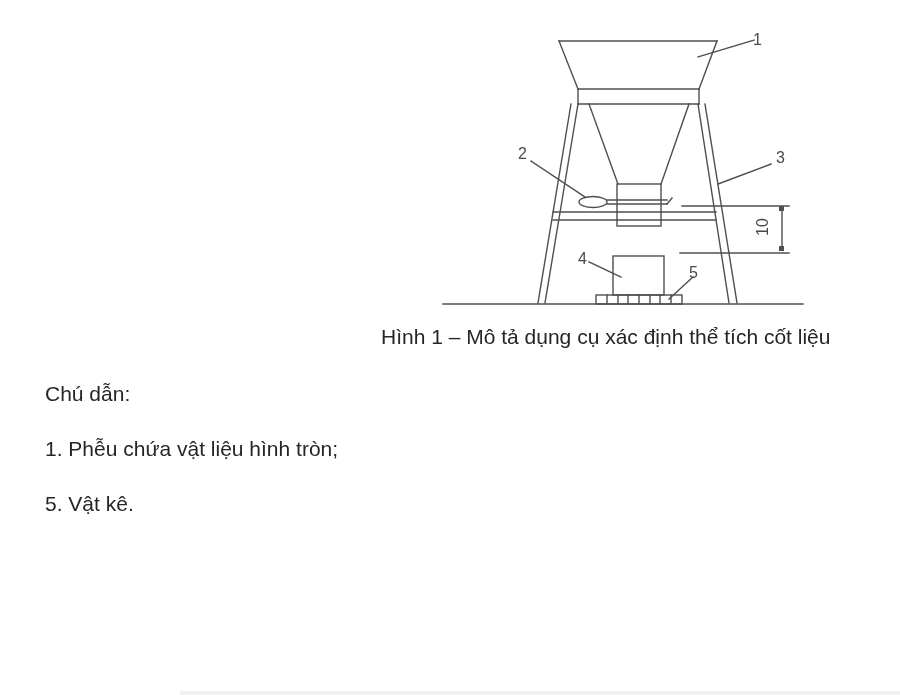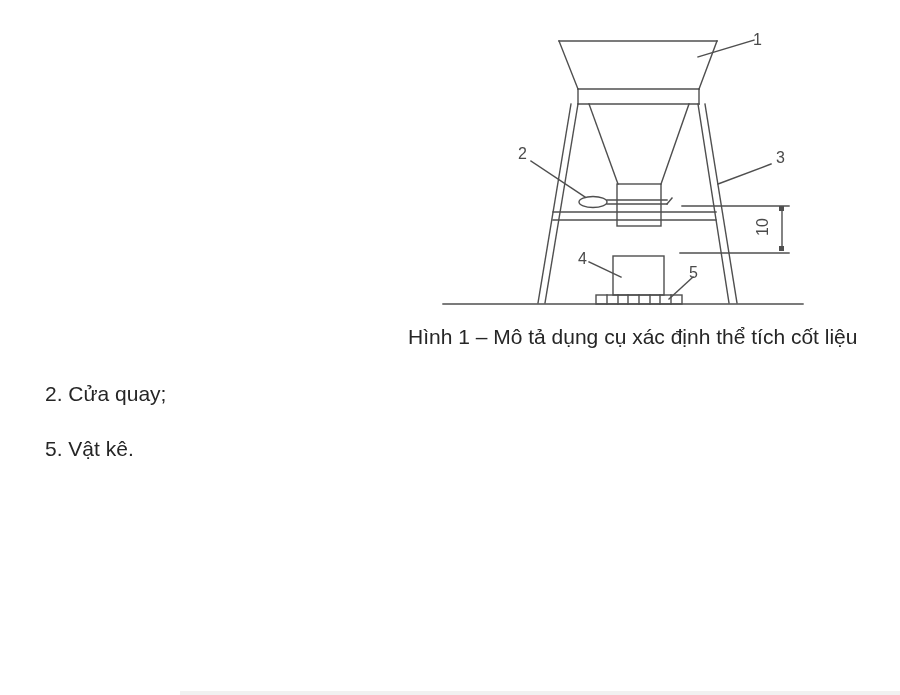--- a/index.html
+++ b/index.html
@@ -6,21 +6,21 @@
   #page{
     position:relative;
     width:900px;height:695px;
     background:#ffffff;
     font-family:"Liberation Sans","DejaVu Sans",sans-serif;
     color:#262626;
     overflow:hidden;
   }
   #diagram-svg{position:absolute;left:0;top:0;}
   .figure-caption{
-    position:absolute;left:408px;top:324px;
+    position:absolute;left:381px;top:324px;
     font-size:21px;line-height:26px;color:#262626;white-space:nowrap;
   }
   .legend{position:absolute;left:45px;top:381px;}
   .legend-row{height:55px;font-size:21px;line-height:26px;color:#262626;white-space:nowrap;}
   .bottom-band{
     position:absolute;left:180px;top:691px;width:720px;height:4px;
     background:#f1f1f1;
   }
   svg text{
     font-family:"Liberation Sans","DejaVu Sans",sans-serif;
@@ -104,19 +104,20 @@
     </g>
     <g>
       <path d="M693,277 L669,299"></path>
       <text x="689" y="278" font-size="16" stroke="none">5</text>
     </g>
   </svg>
 
   <div class="figure-caption">Hình 1 – Mô tả dụng cụ xác định thể tích cốt liệu</div>
 
   <div class="legend">
-    <div class="legend-row">2. Cửa quay;</div>
+    <div class="legend-row">Chú dẫn:</div>
+    <div class="legend-row">1. Phễu chứa vật liệu hình tròn;</div>
     <div class="legend-row">5. Vật kê.</div>
   </div>
 
   <div class="bottom-band"></div>
 
 </div>
 
 </body></html>

